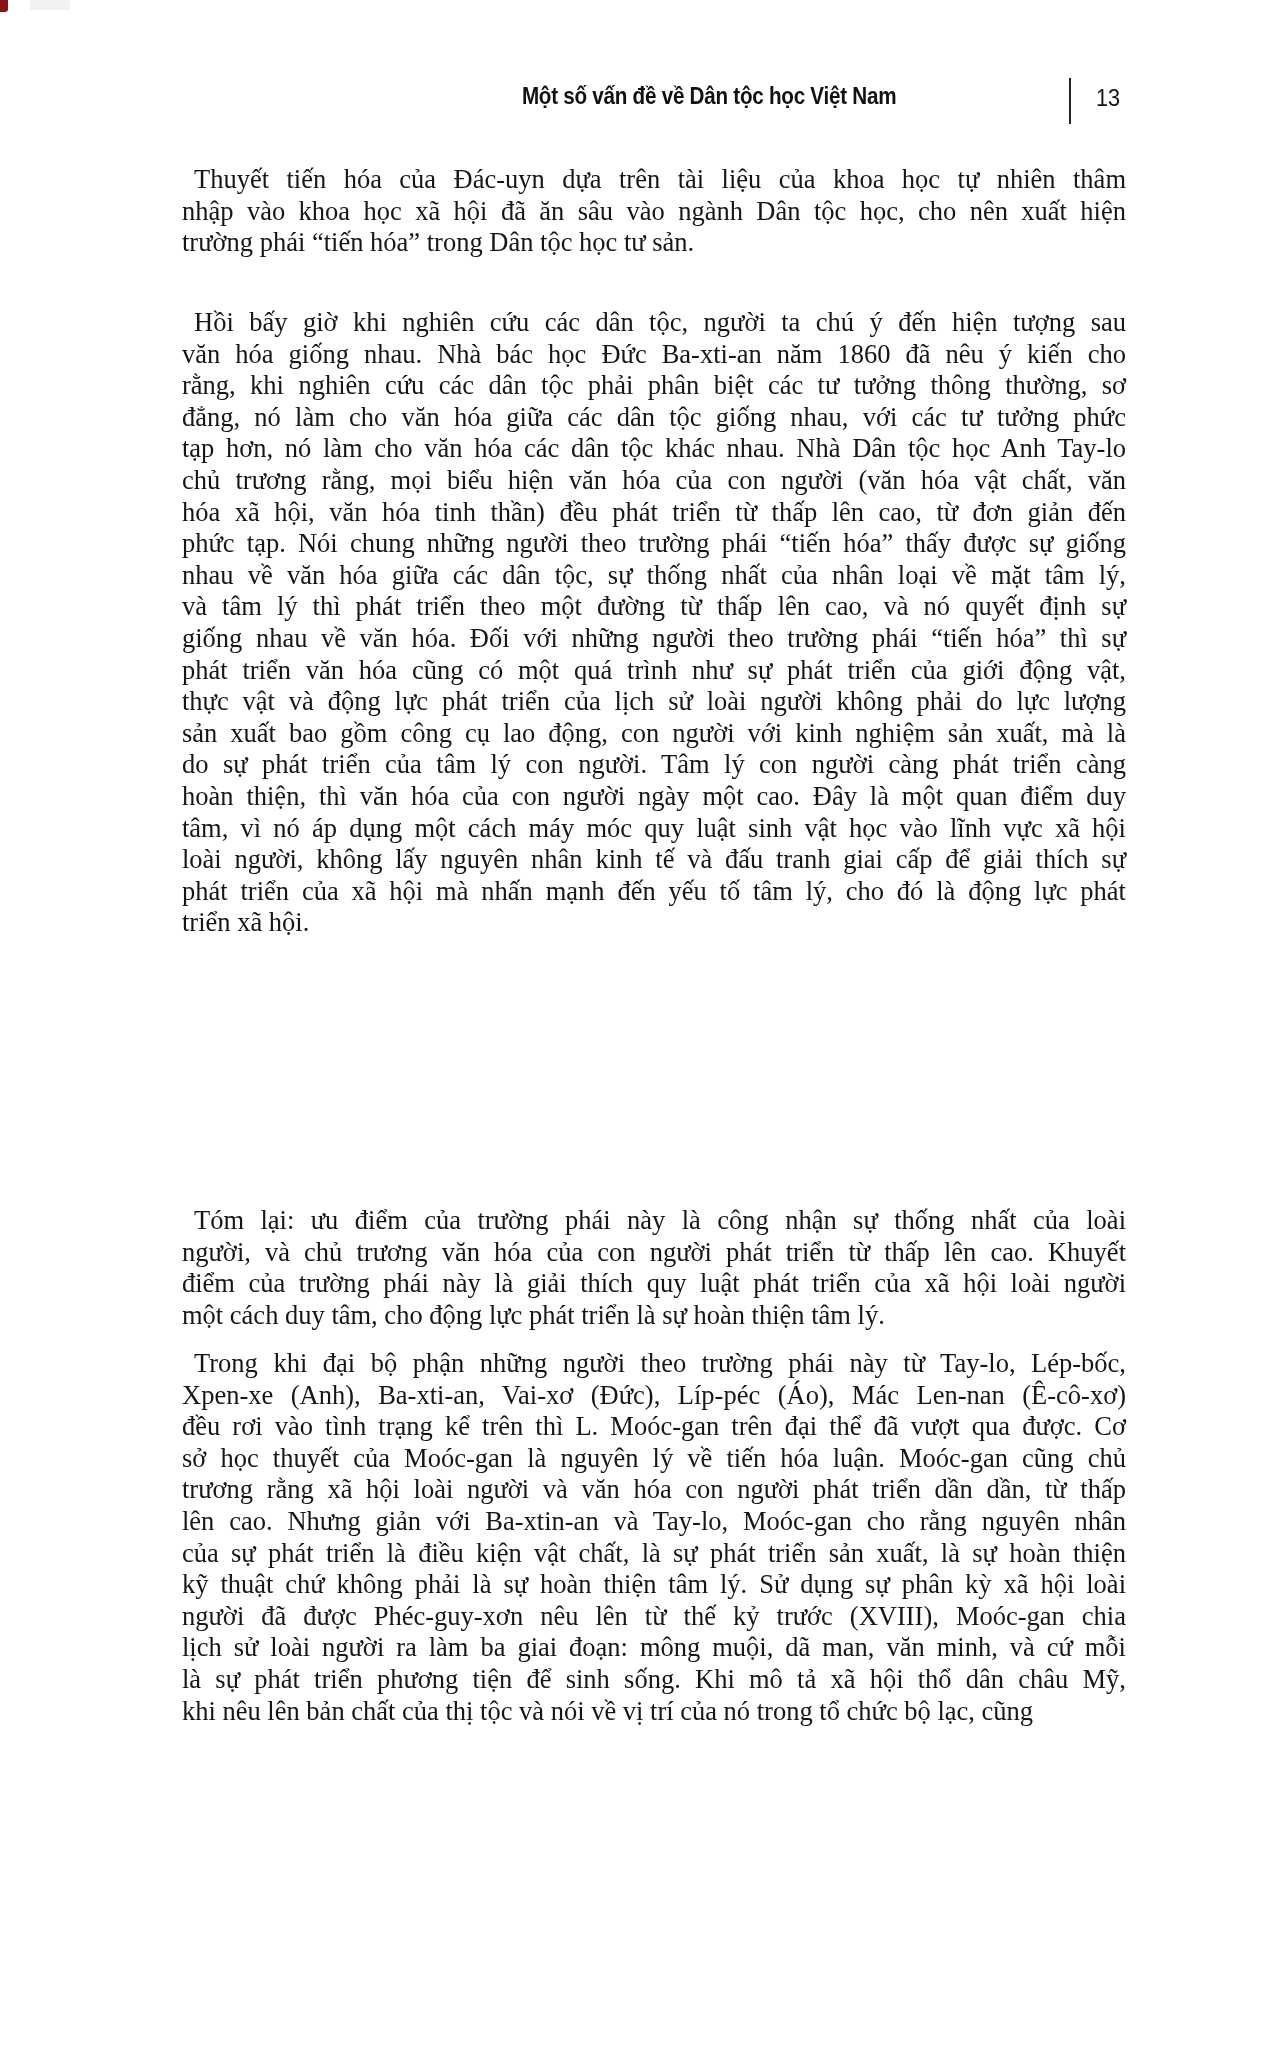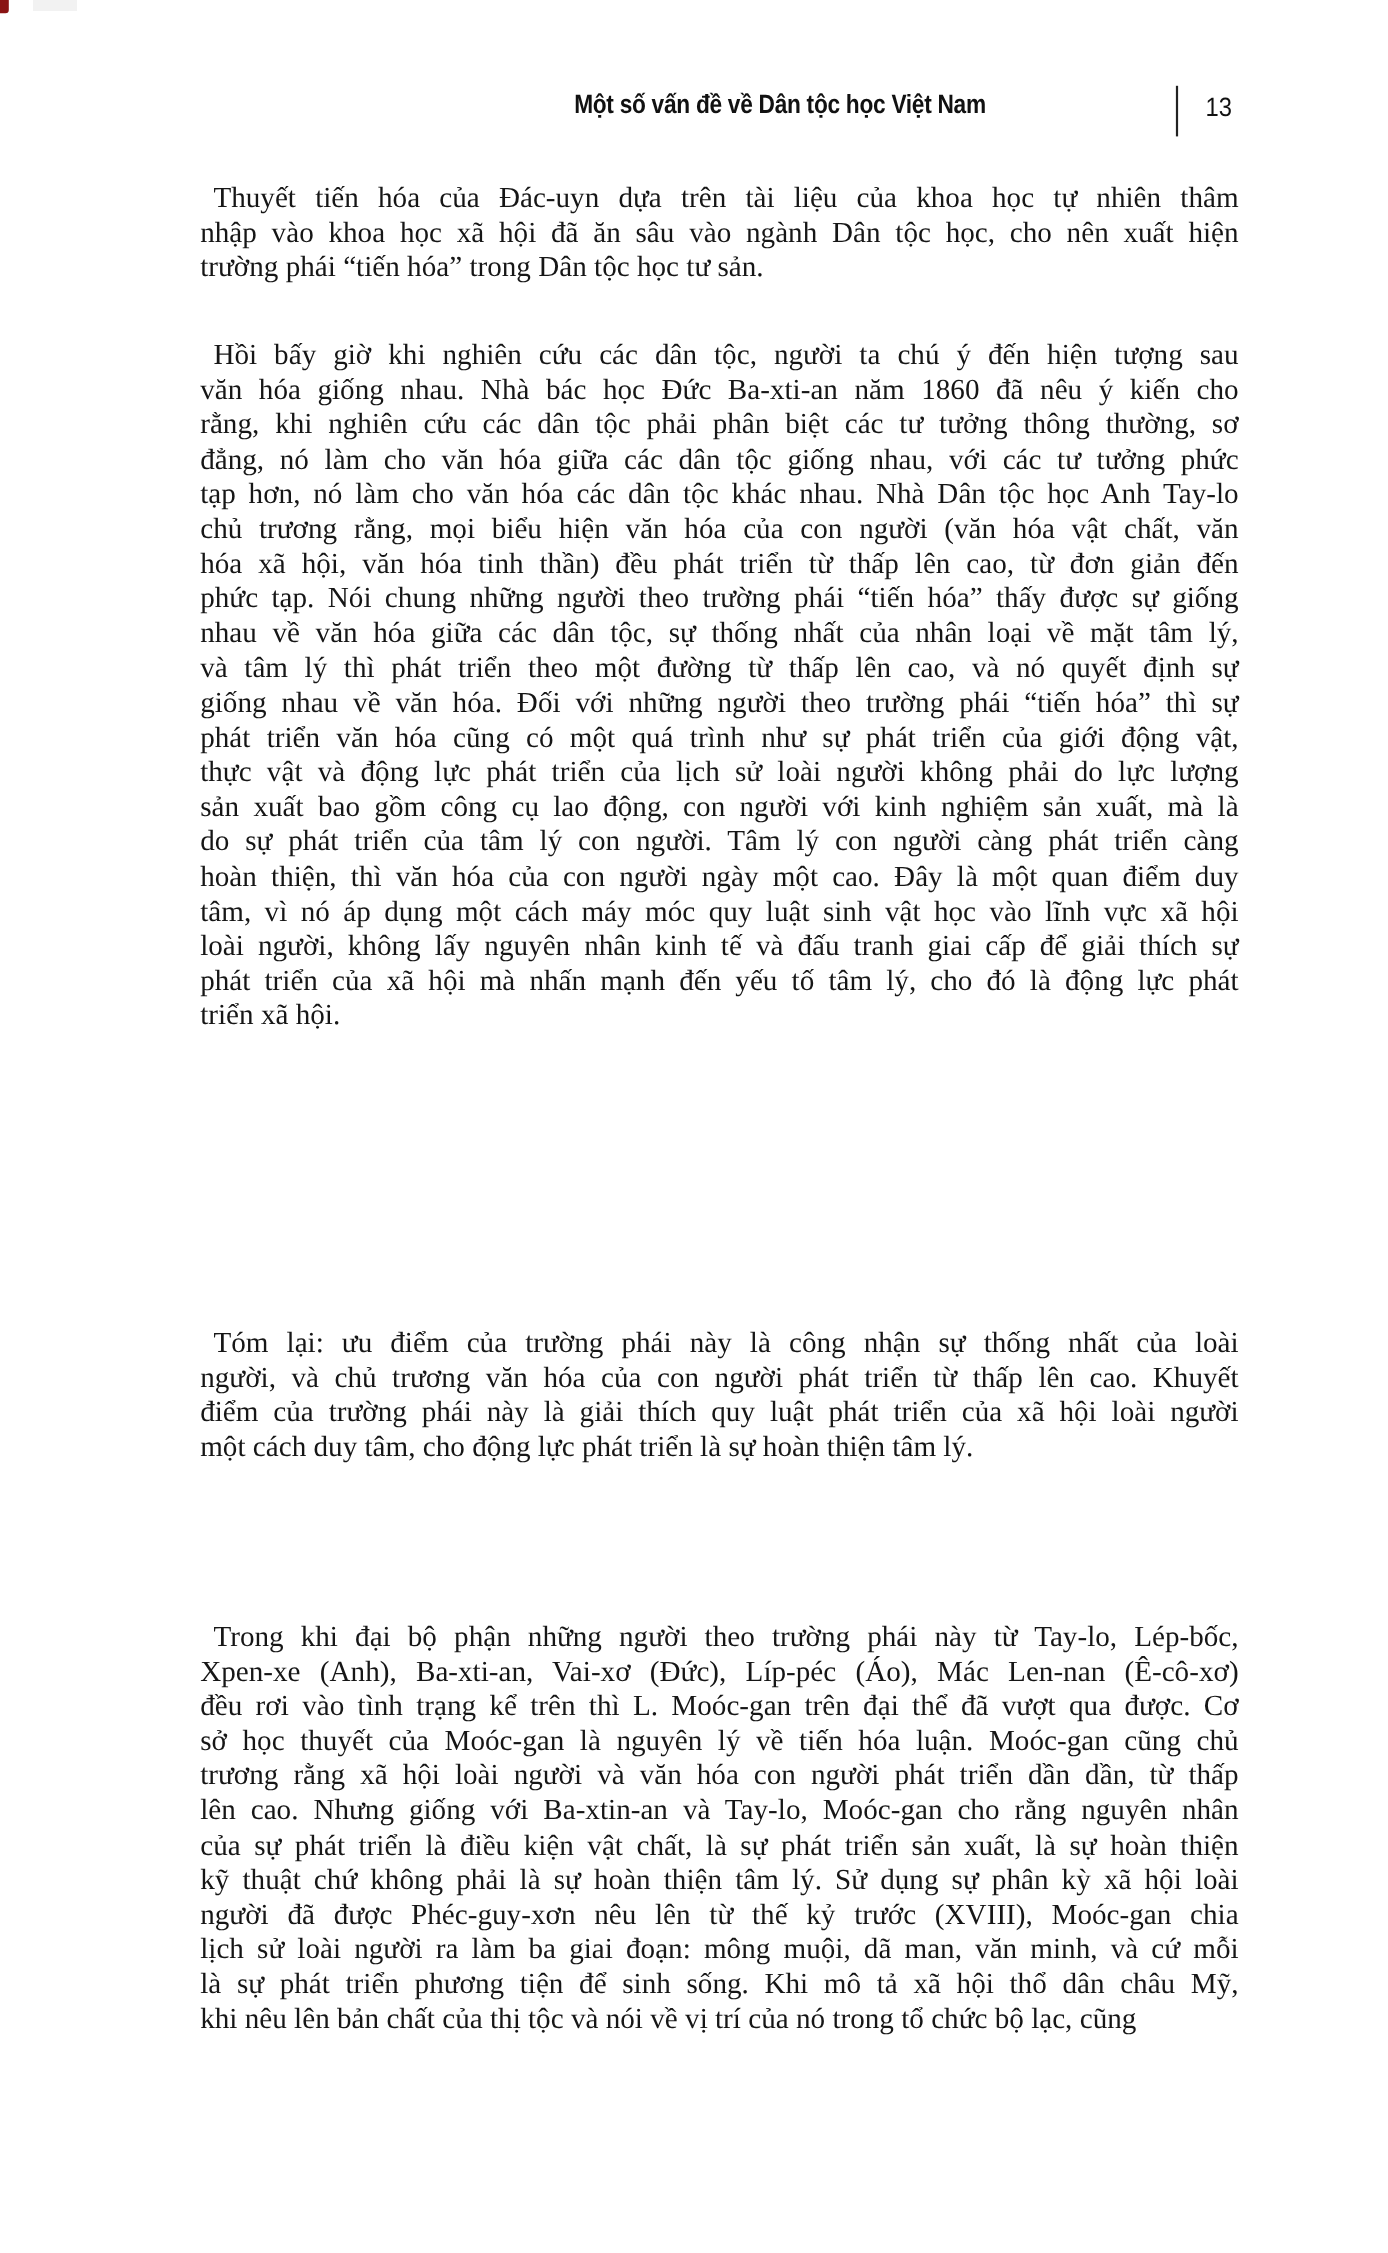--- a/index.html
+++ b/index.html
@@ -16,21 +16,21 @@
                font-size: 24px; color: #111; transform: scaleX(0.9); transform-origin: left center; }
   .body-text { position: absolute; left: 178px; width: 944px; font-size: 26.5px; line-height: 31.6px; }
   .para { margin: 4px; }
   .line { display: block; text-align: justify; text-align-last: justify; white-space: nowrap; height: 31.6px; overflow: visible;
           transform-origin: left center; }
   .line.last { text-align-last: left; }
   .line.indent { padding-left: 14px; }
   #p1 { top: 160px; }
   #p2 { top: 303px; }
   #p3 { top: 1201px; }
-  #p4 { top: 1468px; }
+  #p4 { top: 1344px; }
 </style>
 </head>
 <body>
 
 <div class="corner-mark"></div>
 <div class="corner-tab"></div>
 
 <div class="running-head">
   <span class="head-title">Một số vấn đề về Dân tộc học Việt Nam</span>
   <span class="head-rule"></span>
@@ -69,20 +69,20 @@
     <span class="line">người, và chủ trương văn hóa của con người phát triển từ thấp lên cao. Khuyết</span>
     <span class="line">điểm của trường phái này là giải thích quy luật phát triển của xã hội loài người</span>
     <span class="line last">một cách duy tâm, cho động lực phát triển là sự hoàn thiện tâm lý.</span>
   </div>
 <div class="body-text para" id="p4">
     <span class="line indent" style="padding-left: 0px; text-indent: 12px;">Trong khi đại bộ phận những người theo trường phái này từ Tay-lo, Lép-bốc,</span>
     <span class="line">Xpen-xe (Anh), Ba-xti-an, Vai-xơ (Đức), Líp-péc (Áo), Mác Len-nan (Ê-cô-xơ)</span>
     <span class="line">đều rơi vào tình trạng kể trên thì L. Moóc-gan trên đại thể đã vượt qua được. Cơ</span>
     <span class="line">sở học thuyết của Moóc-gan là nguyên lý về tiến hóa luận. Moóc-gan cũng chủ</span>
     <span class="line">trương rằng xã hội loài  người và văn hóa con người phát triển dần dần, từ thấp</span>
-    <span class="line">lên cao. Nhưng giống với Ba-xtin-an và Tay-lo, Moóc-gan cho rằng nguyên nhân</span>
+    <span class="line">lên cao. Nhưng giản với Ba-xtin-an và Tay-lo, Moóc-gan cho rằng nguyên nhân</span>
     <span class="line">của sự phát triển là điều kiện vật chất, là sự phát triển sản xuất, là sự hoàn thiện</span>
     <span class="line">kỹ thuật chứ không phải là sự hoàn thiện tâm lý. Sử dụng sự phân kỳ xã hội loài</span>
     <span class="line">người đã được Phéc-guy-xơn nêu lên từ thế kỷ trước (XVIII), Moóc-gan chia</span>
     <span class="line">lịch sử loài người ra làm ba giai đoạn: mông muội, dã man, văn minh, và cứ mỗi</span>
     <span class="line">là sự phát triển phương tiện để sinh sống. Khi mô tả xã hội thổ dân châu Mỹ,</span>
     <span class="line last">khi nêu lên bản chất của thị tộc và nói về vị trí của nó trong tổ chức bộ lạc, cũng</span>
   </div>
 
 </body></html>

